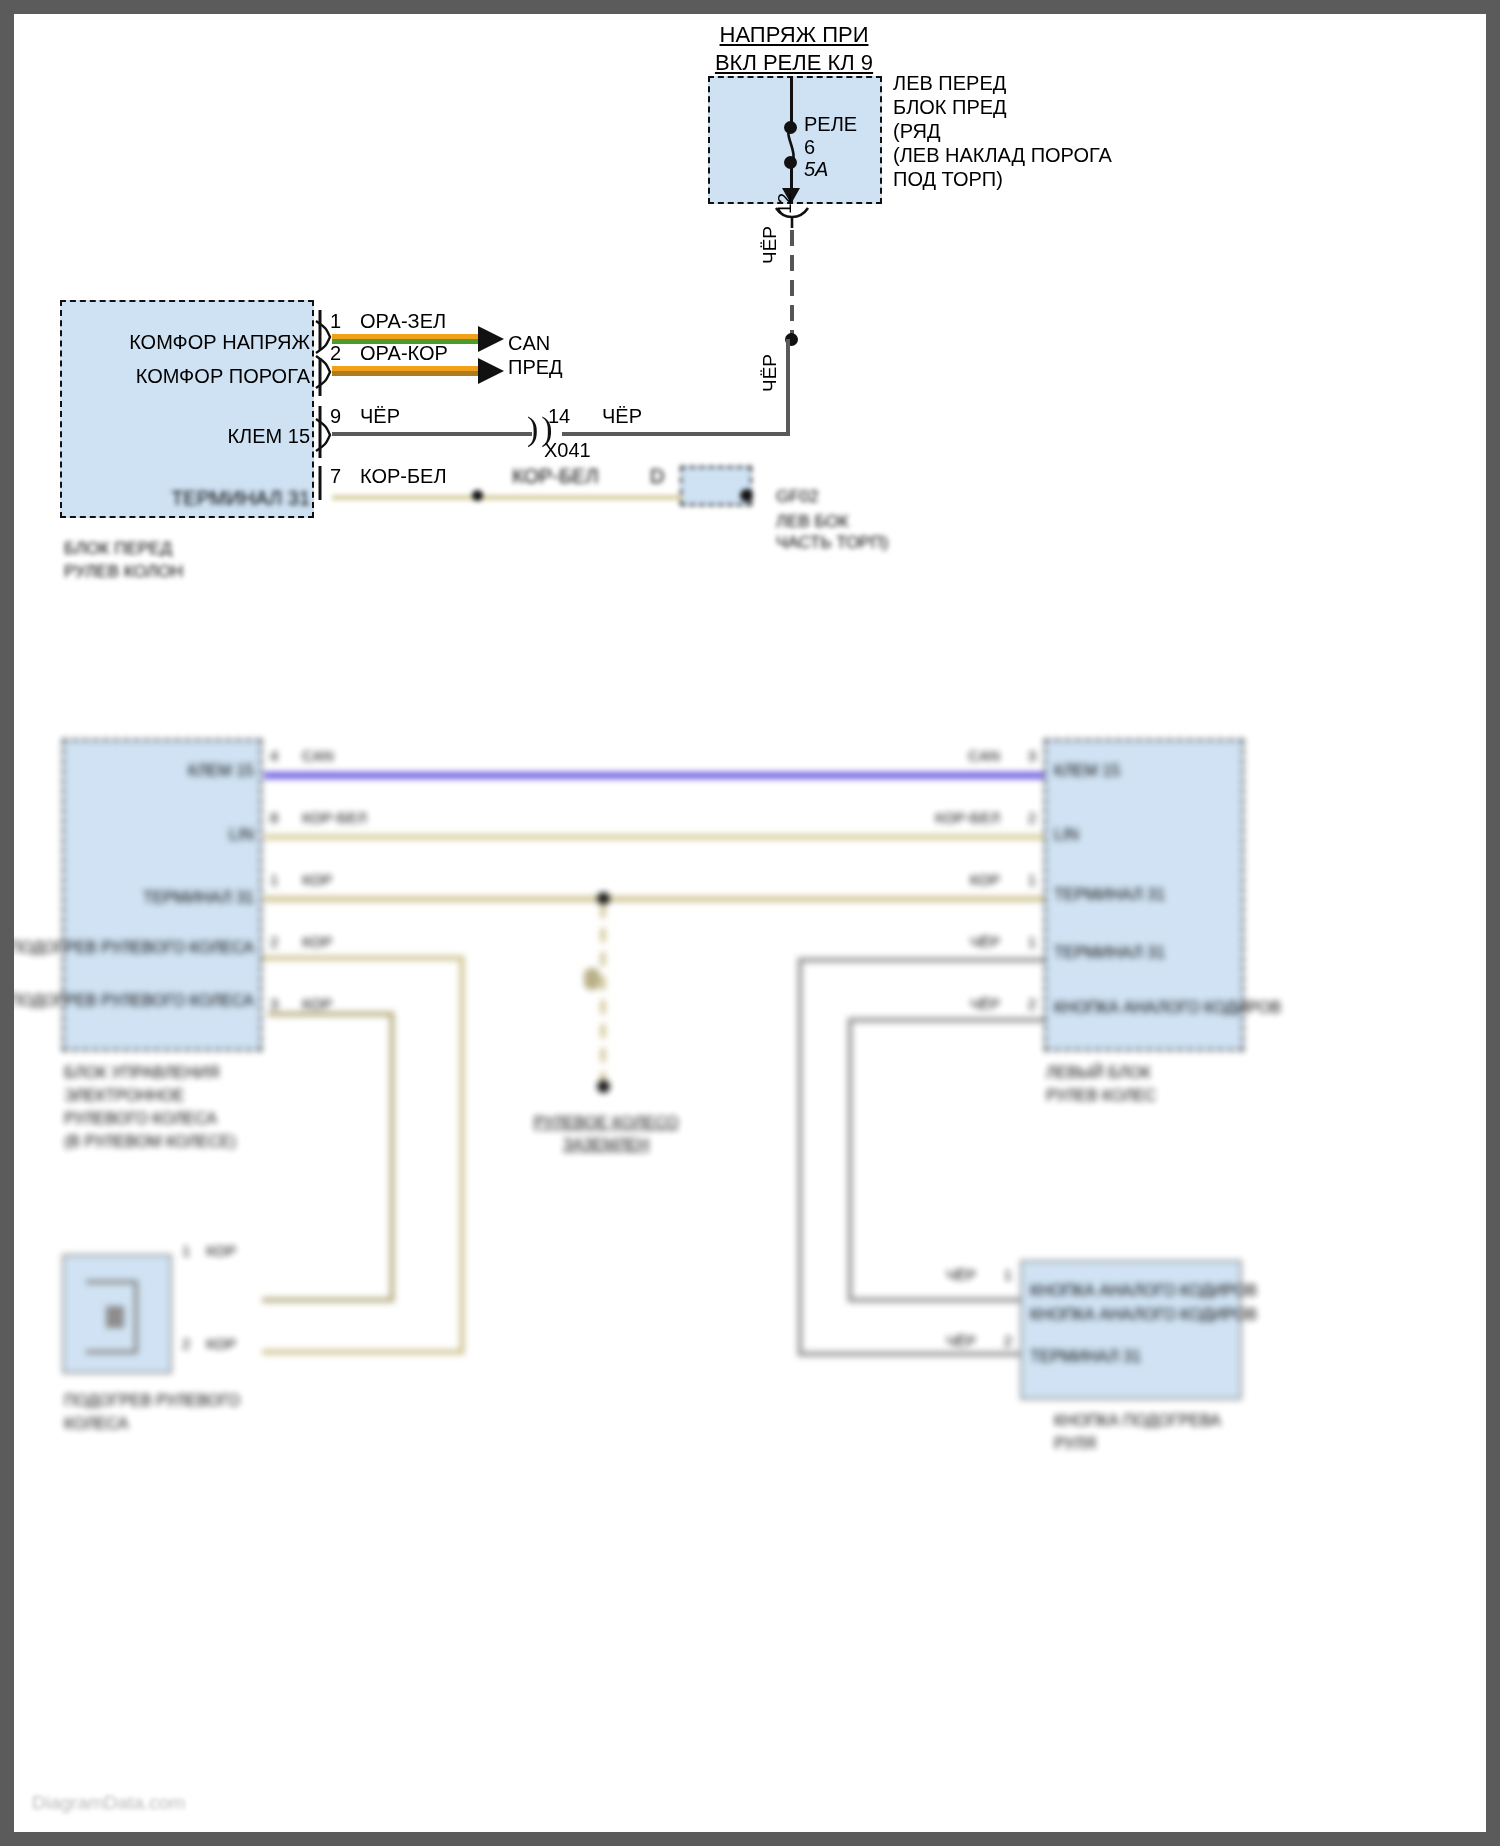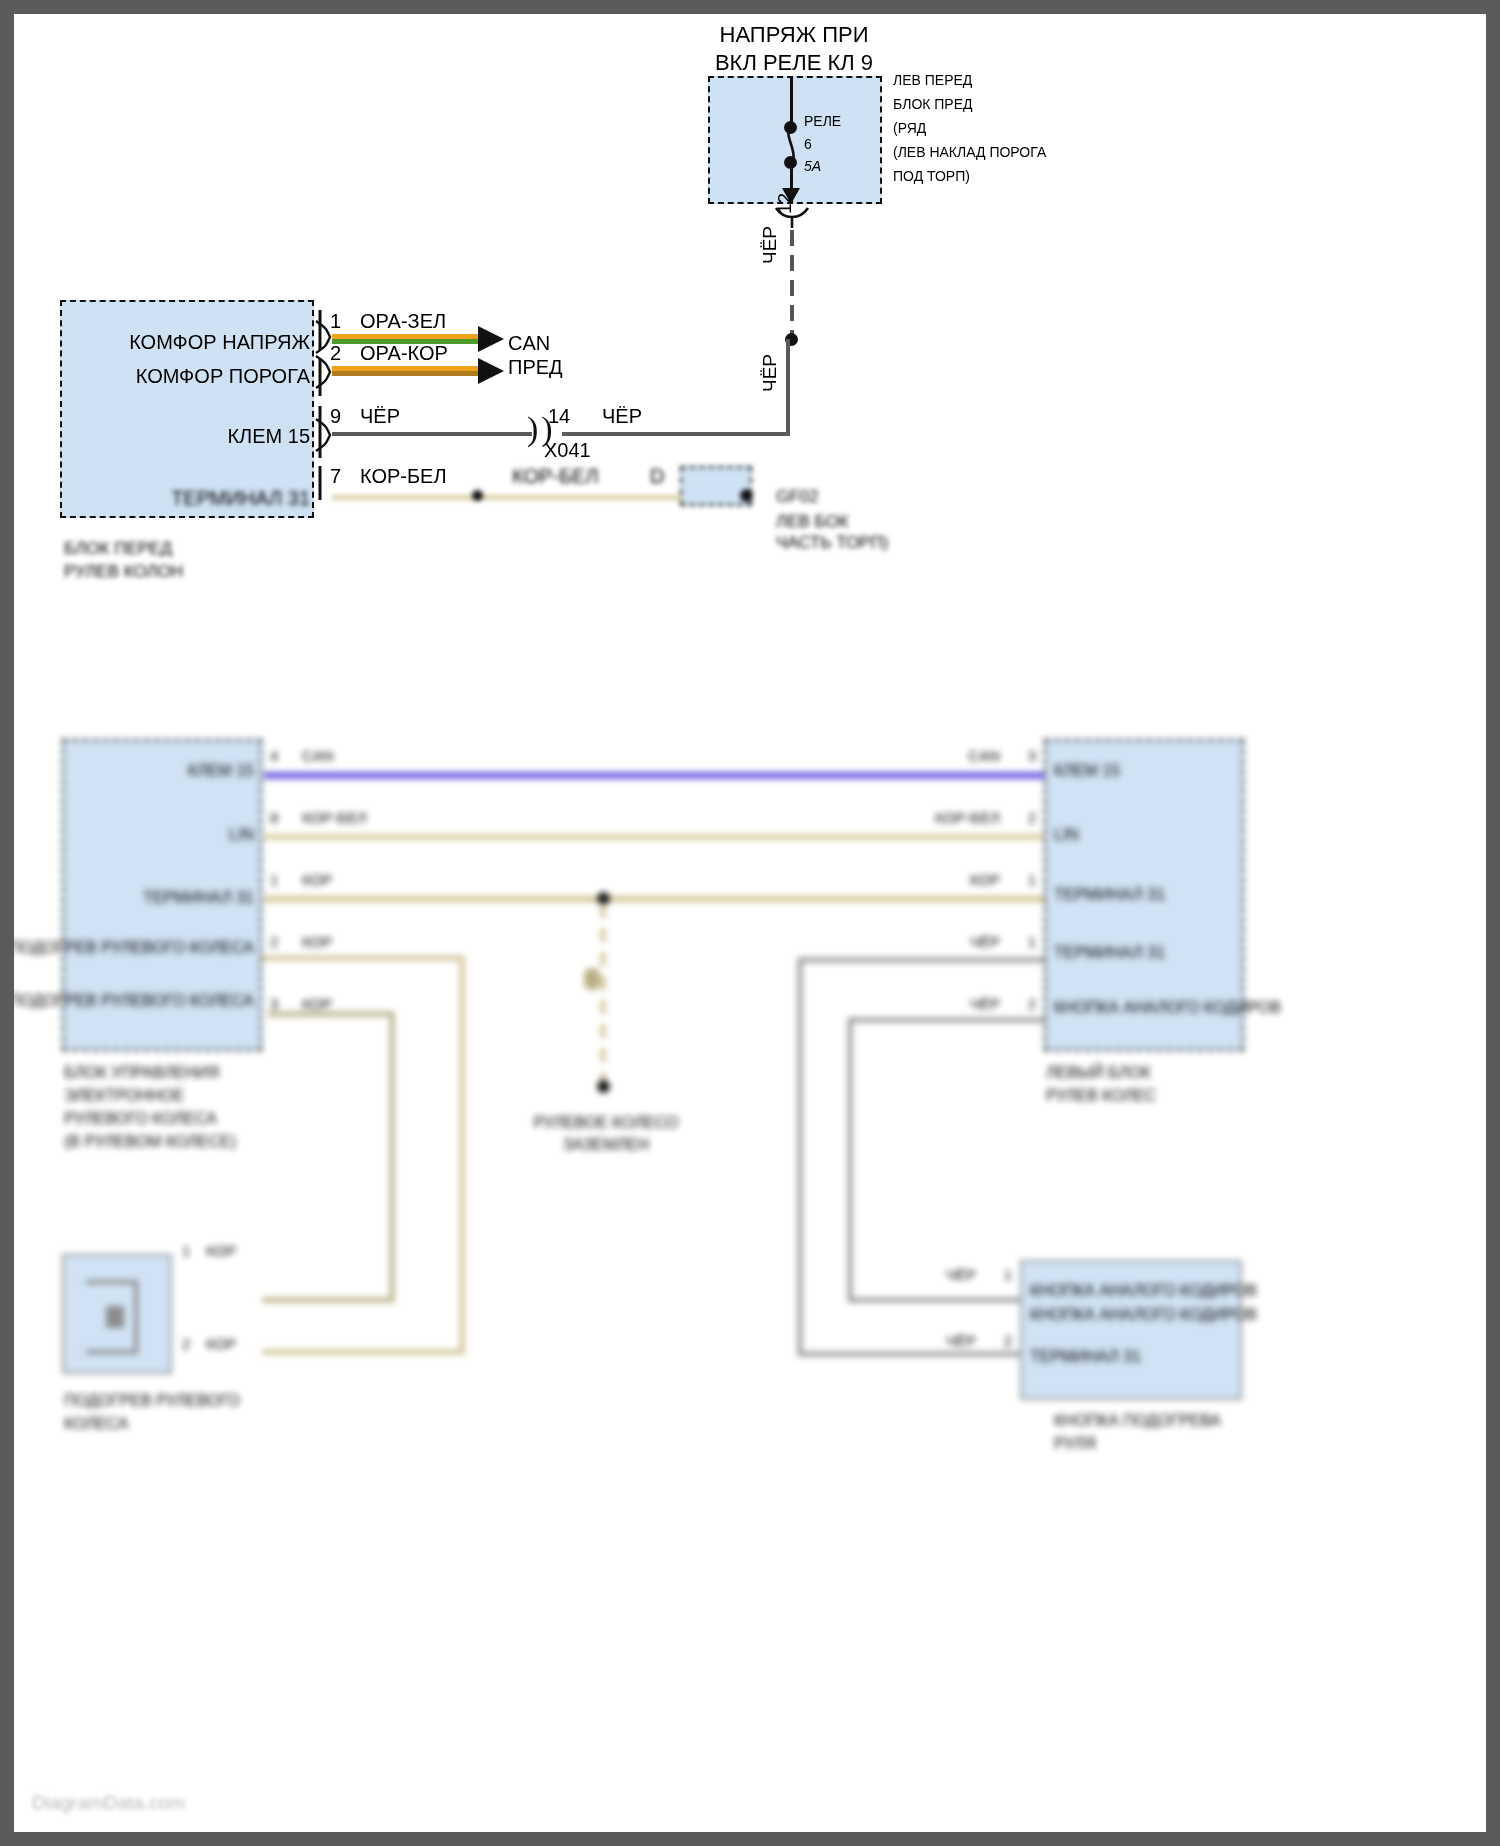--- a/index.html
+++ b/index.html
@@ -18,27 +18,27 @@
   
   .txt{
     position:absolute;
     font-family:"Liberation Sans",sans-serif;
     color:#000;
     white-space:pre;
     line-height:1.18;
     letter-spacing:0px;
   }
   .t22{font-size:22px;}
-  .t21{font-size:14px;}
+  .t21{font-size:20px;}
   .t20{font-size:20px;}
   .t19{font-size:19px;}
   .t17{font-size:17px;}
   .t16{font-size:16px;}
   .t15{font-size:15px;}
-  .ctr{text-align:center;transform:translateX(-50%);}
+  .ctr{text-align:center;transform:translateX(-50%);text-decoration:underline;}
   .rgt{text-align:right;transform:translateX(-100%);}
   .vert{transform-origin:0 0;}
   
   .modbox{
     position:absolute;
     background:#cfe2f3;
     border:2.5px dashed #111;
     box-sizing:border-box;
   }
   .modbox.solid{border:2px solid #8a8a8a;}

